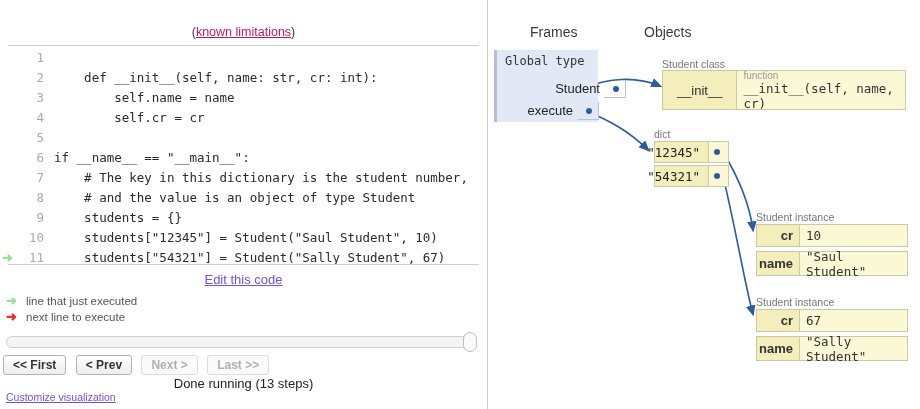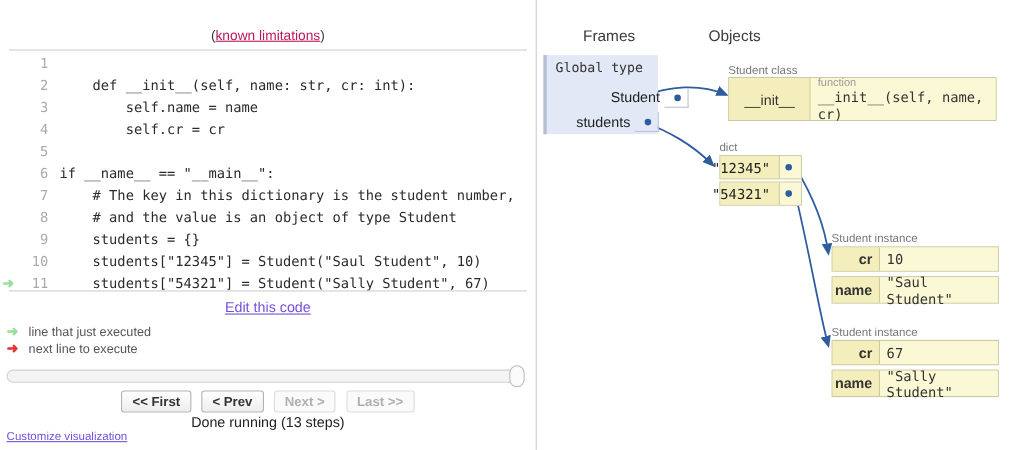--- a/index.html
+++ b/index.html
@@ -80,21 +80,21 @@
     background:#f4f4f4;border:1px solid #d0d0d0;border-radius:6px;
     box-sizing:border-box;
   }
   .slider-handle{
     position:absolute;left:463px;top:332px;width:14px;height:20px;
     background:#fbfbfb;border:1px solid #bdbdbd;border-radius:7px;
     box-sizing:border-box;
   }
 
   .btn-row{
-    position:absolute;left:0;top:355px;width:487px;text-align:center;
+    position:absolute;left:0;top:355px;width:487px;text-align:left;
   }
   .vbtn{
     display:inline-block;margin:0 3px;padding:2px 9px;
     font-family:"Liberation Sans",sans-serif;
     font-size:12px;font-weight:bold;
     border:1px solid #b3b3b3;border-radius:3px;
     background:linear-gradient(#ffffff,#ededed);
     color:#333;line-height:14px;
   }
   .vbtn.disabled{color:#b0b0b0;border-color:#dcdcdc;background:#fafafa;}
@@ -282,21 +282,21 @@
     <div class="frame-box">
       <div class="frame-title">Global type</div>
 
       <div class="frame-var" style="left:0;top:28px;width:104px;margin-left:27px;">
         <span class="vname">Student</span>
         <span class="vslot"></span>
         <span class="dot" style="right:9px;top:8px;"></span>
       </div>
 
       <div class="frame-var" style="left:0;top:50px;width:104px;">
-        <span class="vname">students</span>
+        <span class="vname">execute</span>
         <span class="vslot"></span>
         <span class="dot" style="right:9px;top:8px;"></span>
       </div>
     </div>
 
     <div class="obj-label" style="left:174px;top:58px;">Student class</div>
     <div class="obj-box" style="left:174px;top:70px;width:244px;height:40px;">
       <div class="obj-row" style="height:38px;">
         <div class="cell-key init-key" style="width:80px;height:38px;">__init__</div>
         <div class="cell-val" style="width:180px;height:38px;flex-direction:column;justify-content:center;align-items:flex-start;">

